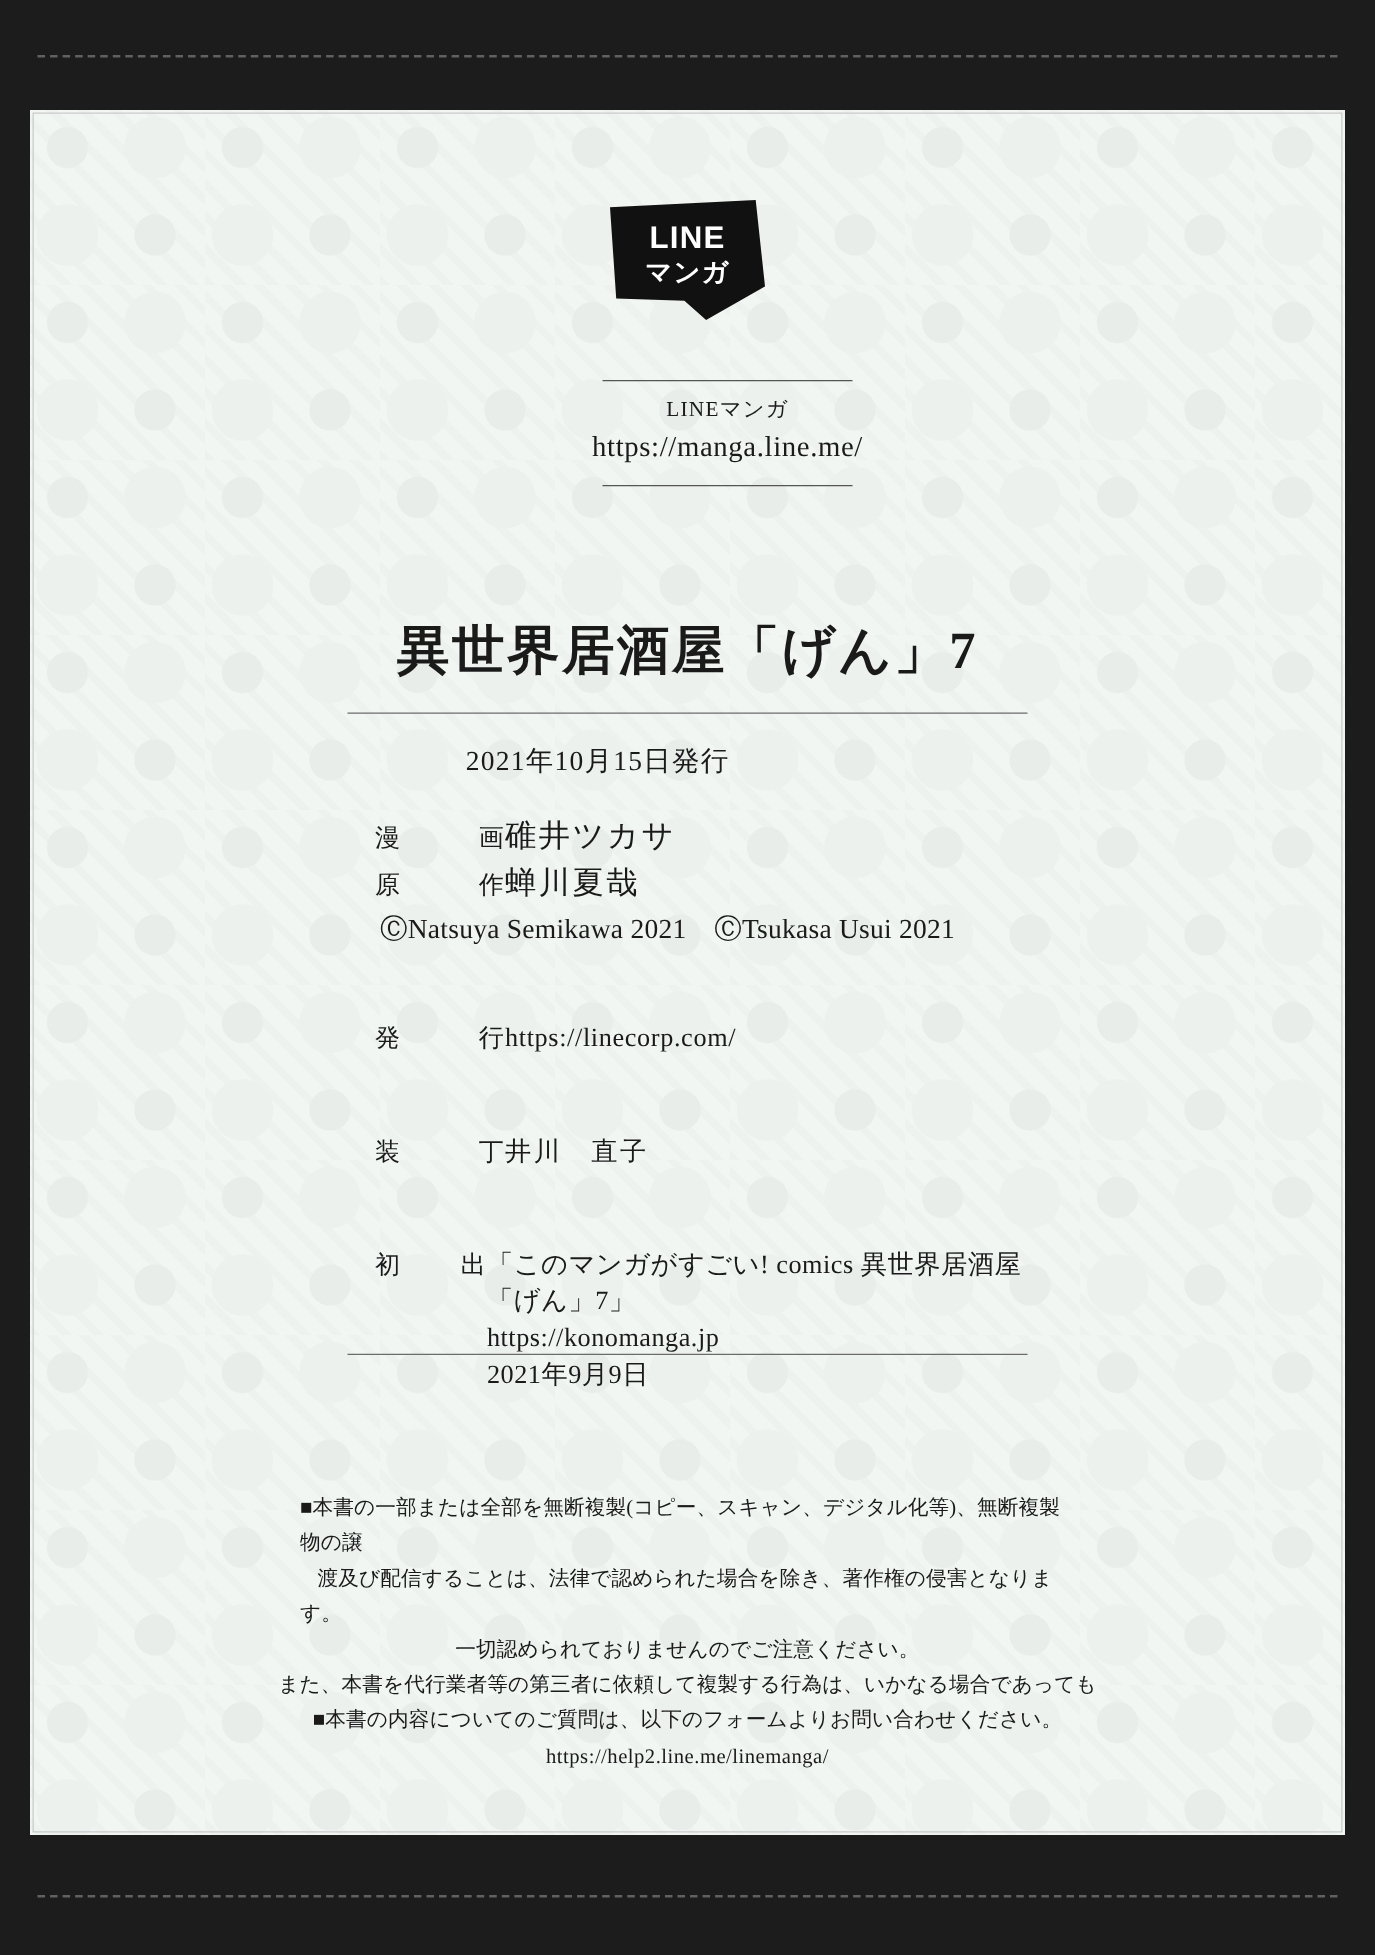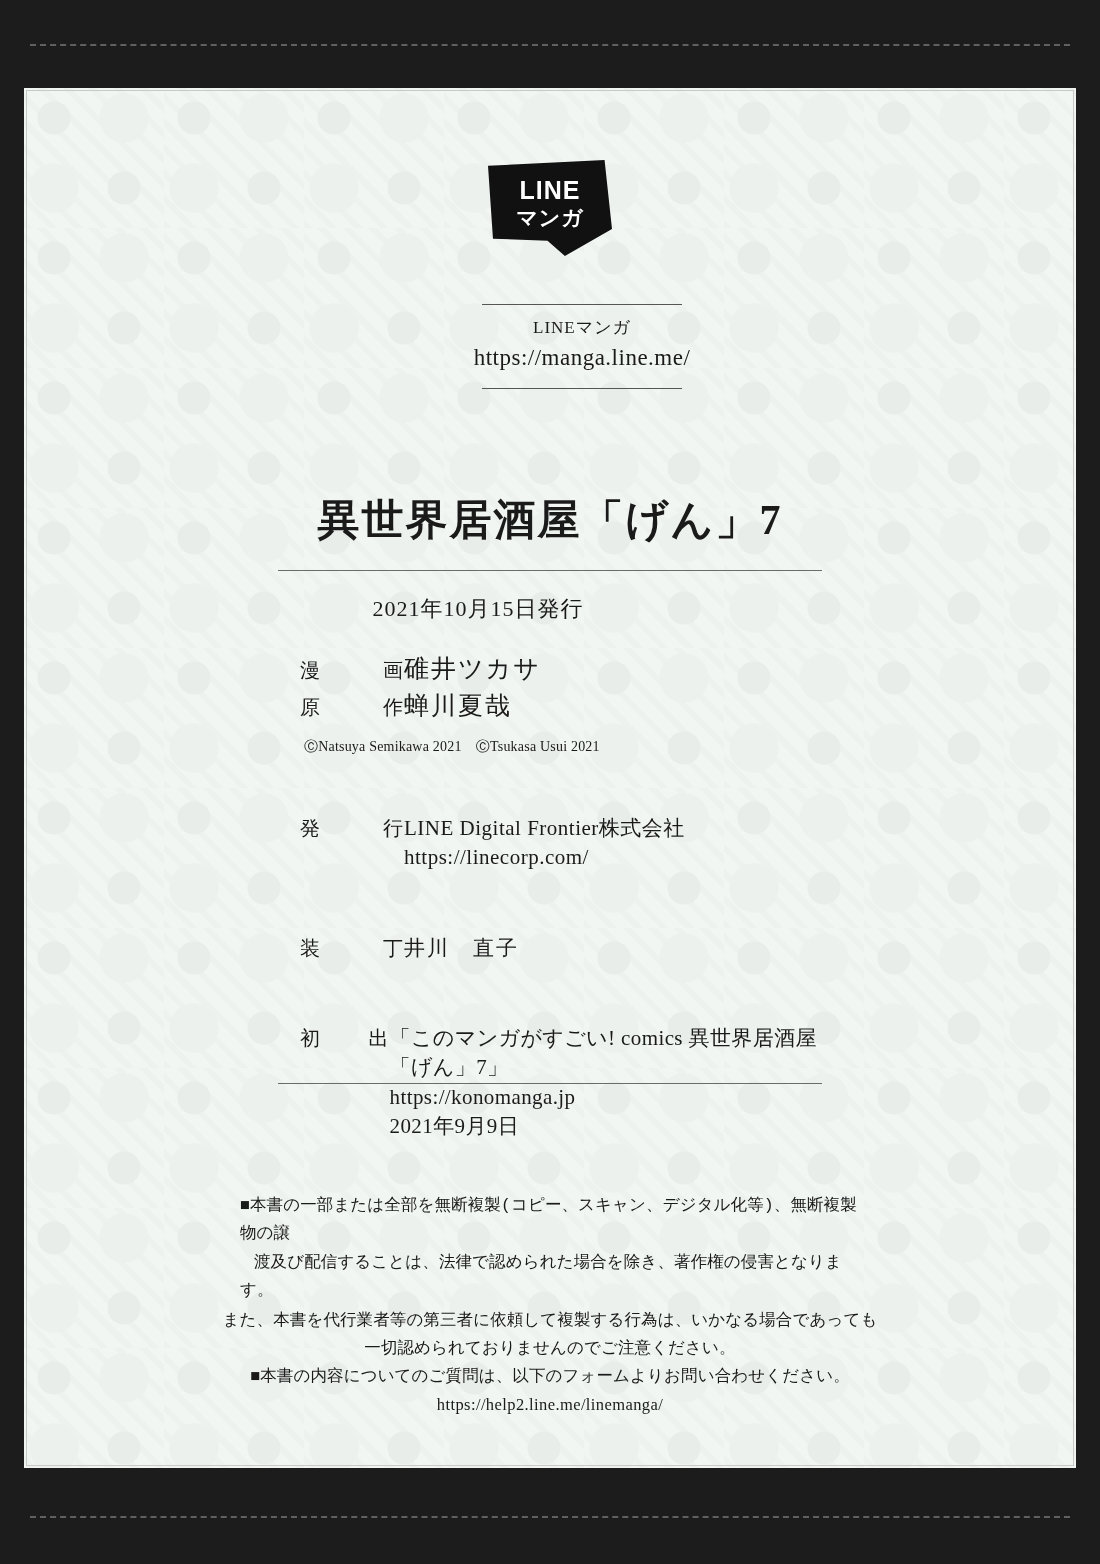--- a/index.html
+++ b/index.html
@@ -222,23 +222,23 @@
     justify-content: space-between;
     font-size: 20px;
     letter-spacing: 1px;
   }
   .cred-value {
     font-size: 25px;
     letter-spacing: 2px;
     font-weight: 500;
   }
   .copyright-line {
-    margin-top: 16px;
+    margin-top: 6px;
     margin-left: 4px;
-    font-size: 14px;
+    font-size: 22px;
     letter-spacing: .2px;
   }
 
   .block-gap { height: 58px; }
 
   .cred-value-sm {
     font-size: 21px;
     letter-spacing: .5px;
     line-height: 1.38;
   }
@@ -262,21 +262,20 @@
     text-align: center;
     font-size: 16.5px;
     line-height: 1.72;
     letter-spacing: .1px;
   }
   .notes .indent-left {
     display: block;
     text-align: left;
     width: 620px;
     margin: 0 auto;
-    font-family: Liberation Mono, monospace;
   }
   .notes .center { display: block; }
   .note-url { letter-spacing: .4px; }
 </style>
 </head>
 <body>
 
 <div class="page">
 
   <div class="pattern"></div>
@@ -333,21 +332,20 @@
       <div class="copyright-line">ⒸNatsuya Semikawa 2021　ⒸTsukasa Usui 2021</div>
 
       <div class="block-gap"></div>
 
       <div class="cred-row">
         <div class="cred-label">
           <span>発</span>
           <span>行</span>
         </div>
         <div>
-          <div class="cred-value-sm">LINE Digital Frontier株式会社</div>
           <div class="cred-value-sm">https://linecorp.com/</div>
         </div>
       </div>
 
       <div class="block-gap"></div>
 
       <div class="cred-row">
         <div class="cred-label">
           <span>装</span>
           <span>丁</span>
@@ -369,20 +367,20 @@
         </div>
       </div>
 
     </div>
 
     <div class="rule-long rule-b"></div>
 
     <div class="notes">
       <span class="indent-left">■本書の一部または全部を無断複製(コピー、スキャン、デジタル化等)、無断複製物の譲</span>
       <span class="indent-left" style="text-indent:14px;">渡及び配信することは、法律で認められた場合を除き、著作権の侵害となります。</span>
+      <span class="center">一切認められておりませんのでご注意ください。</span>
       <span class="center">また、本書を代行業者等の第三者に依頼して複製する行為は、いかなる場合であっても</span>
-      <span class="center">一切認められておりませんのでご注意ください。</span>
       <span class="center">■本書の内容についてのご質問は、以下のフォームよりお問い合わせください。</span>
       <span class="center note-url">https://help2.line.me/linemanga/</span>
     </div>
 
   </div>
 </div>
 
 </body></html>

